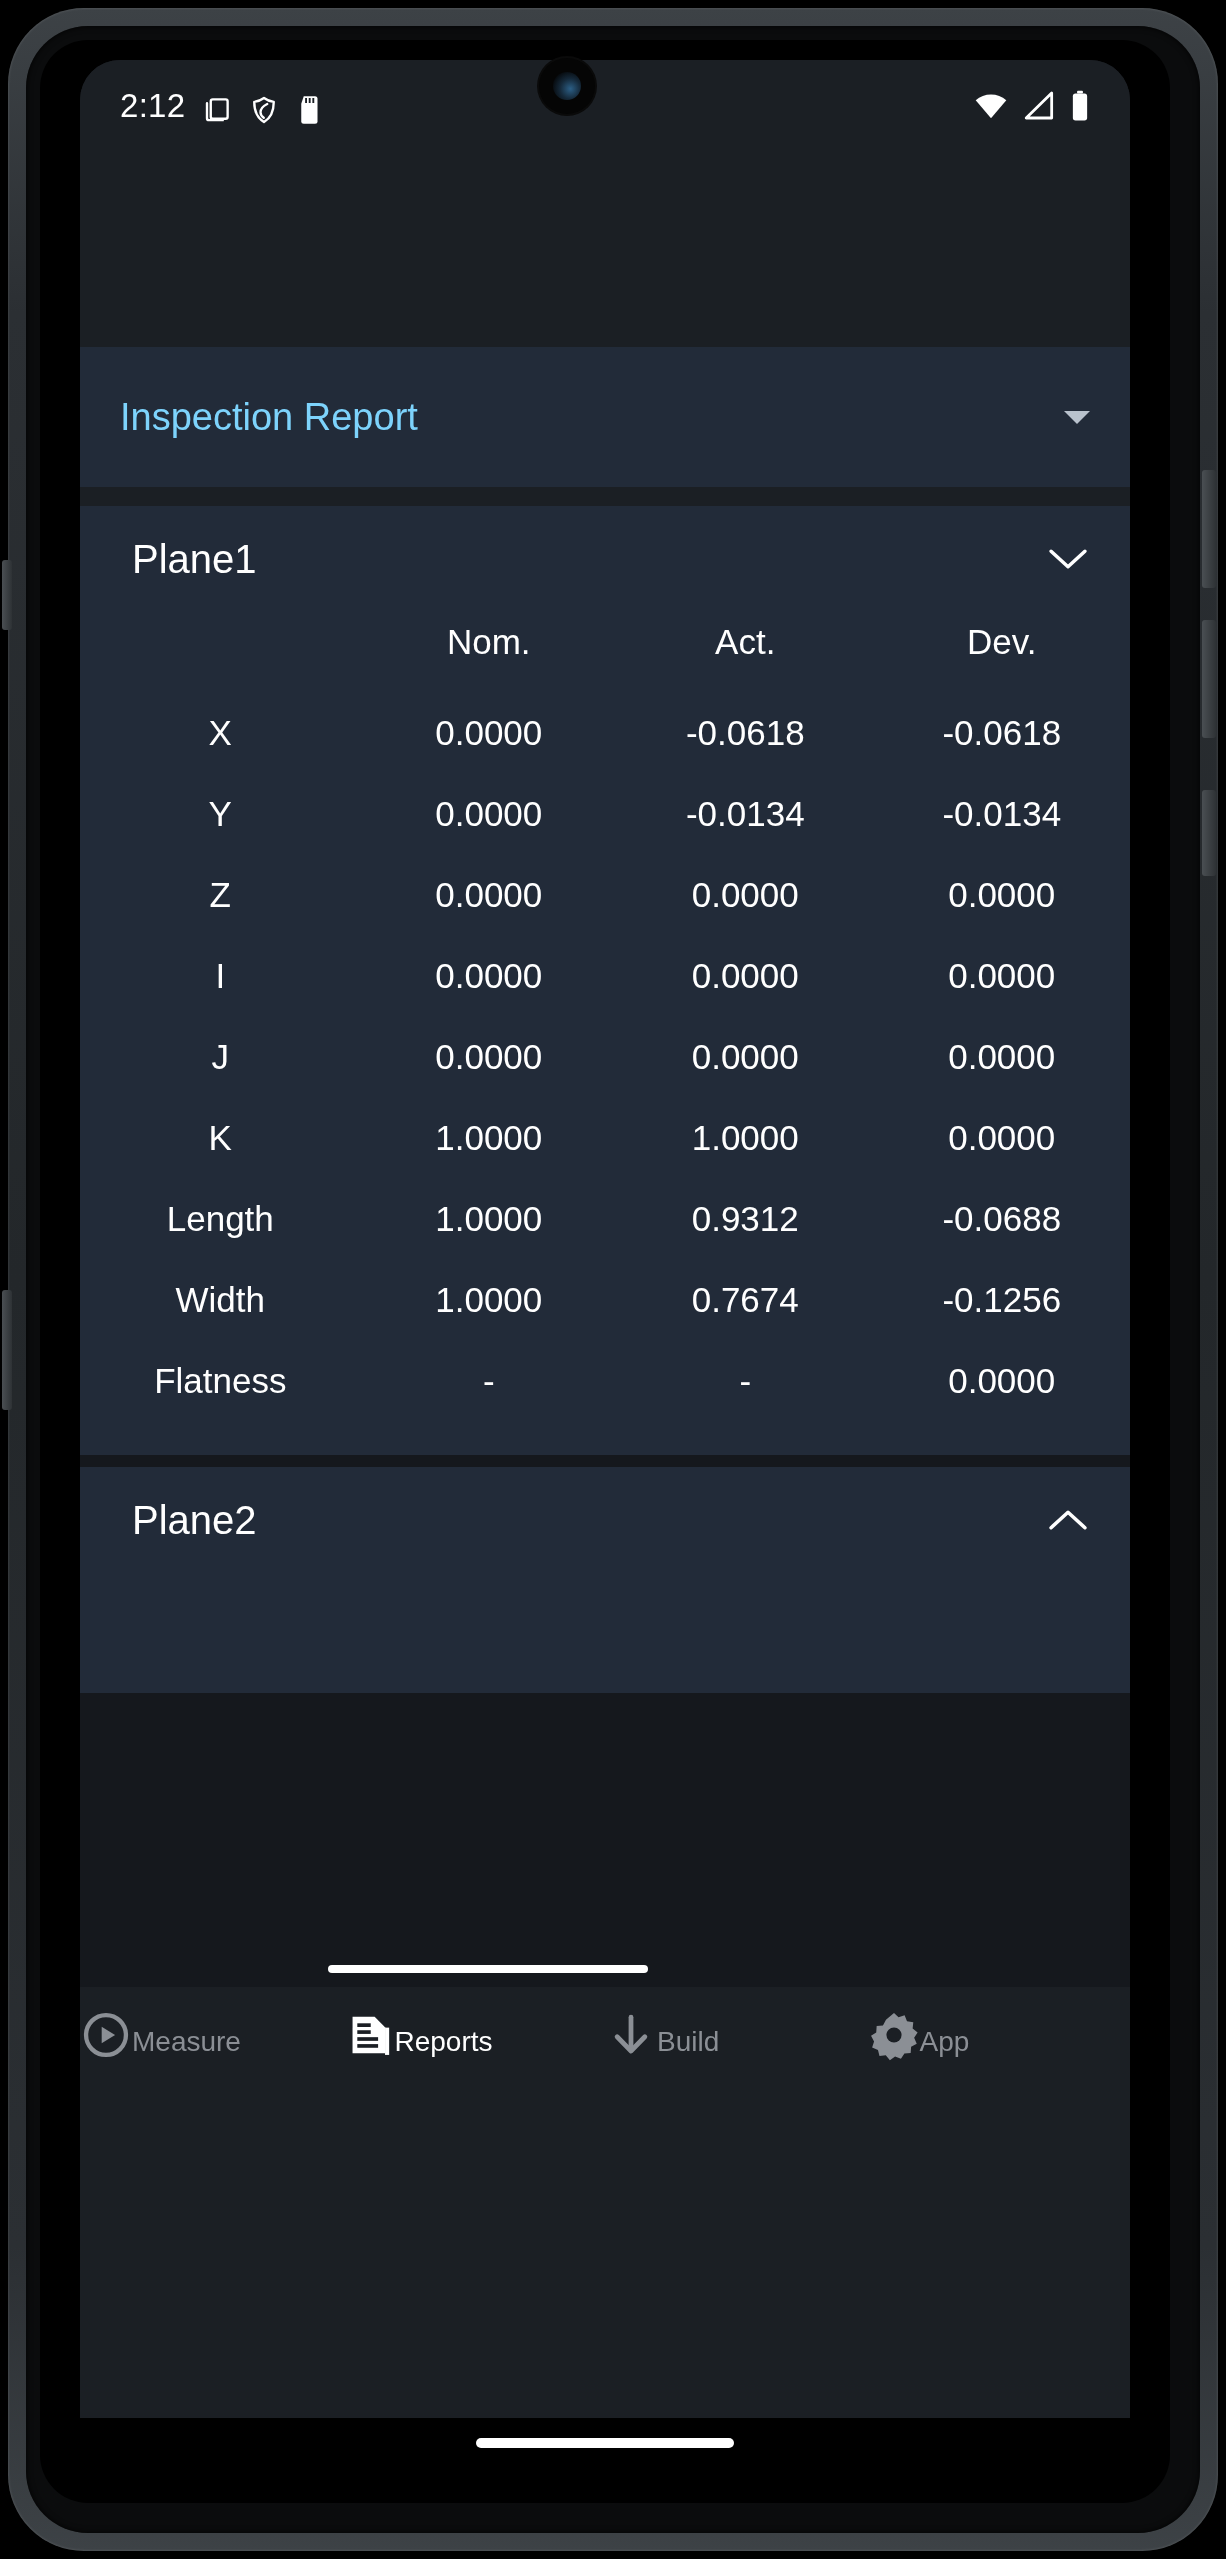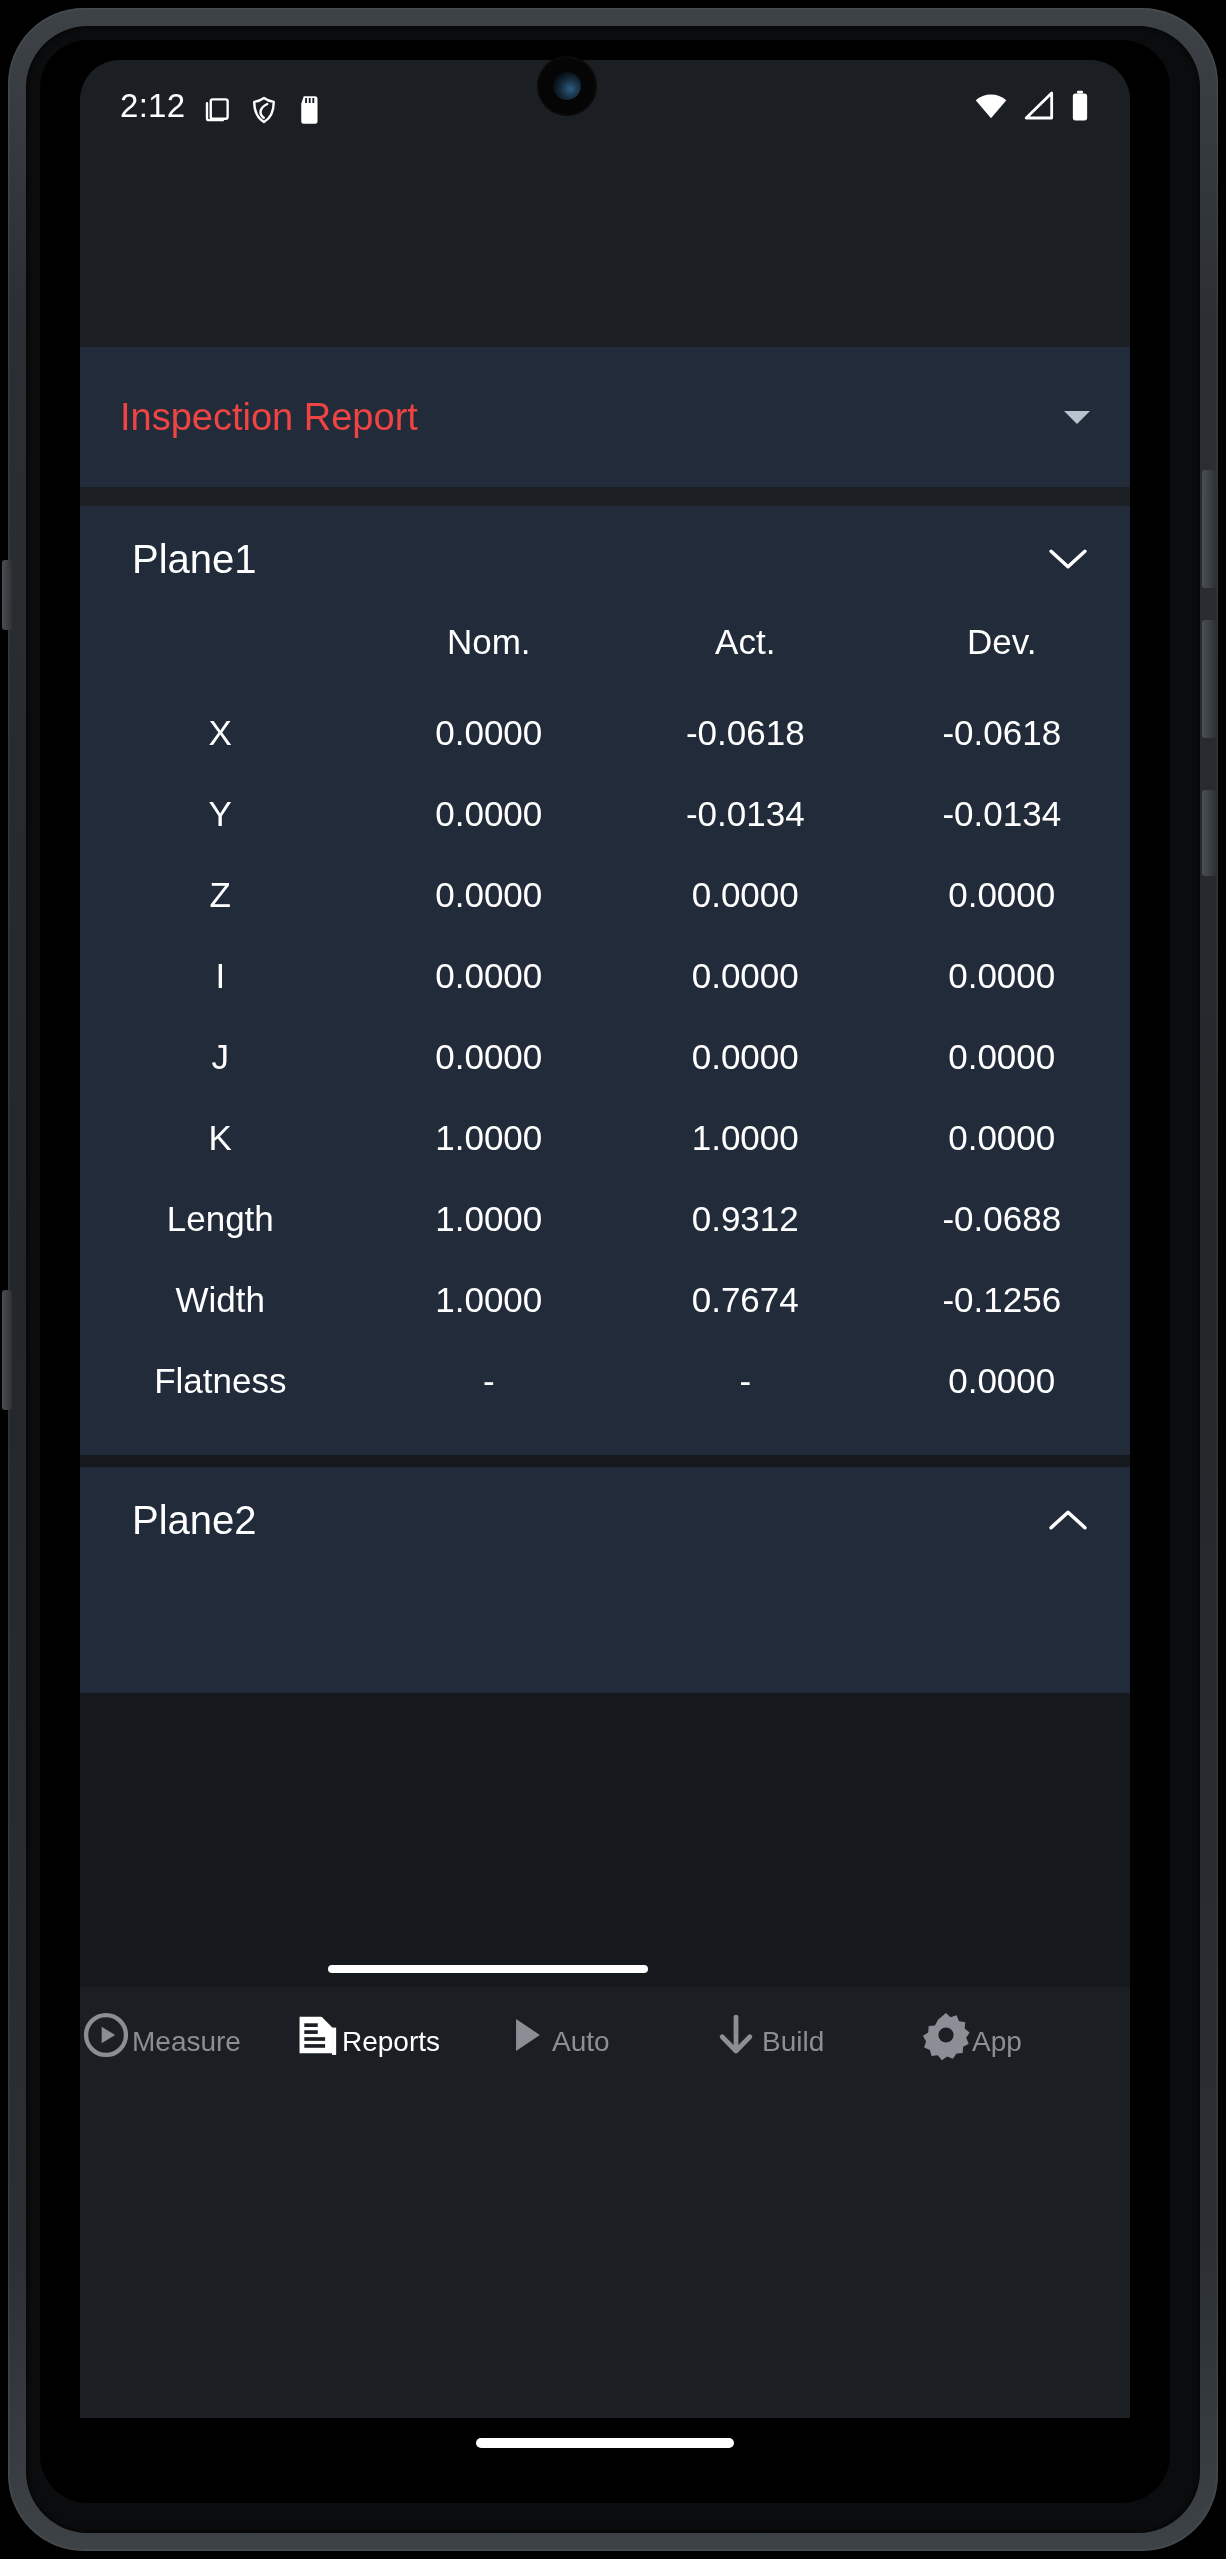--- a/index.html
+++ b/index.html
@@ -171,21 +171,21 @@
     height: 140px;
     background: #222b39;
     display: flex;
     align-items: center;
     justify-content: space-between;
     padding: 0 40px 0 40px;
     box-sizing: border-box;
     cursor: pointer;
   }
   #report-selector-label {
-    color: #ef4444;
+    color: #7dd3fc;
     font-size: 38px;
     font-family: "Liberation Sans", sans-serif;
   }
 
   
   #scroll-content {
     position: absolute;
     left: 0;
     top: 446px;
     width: 1050px;
@@ -501,26 +501,20 @@
             <path d="M4.4 3.6 h10.2 l4.8 4.8 v12 H4.4 Z" fill="#ffffff"></path>
             <rect x="6.6" y="6.6" width="6.2" height="1.7" fill="#1b1f24"></rect>
             <rect x="6.6" y="9.8" width="6.2" height="1.7" fill="#1b1f24"></rect>
             <rect x="6.6" y="13" width="9.6" height="1.7" fill="#1b1f24"></rect>
             <rect x="6.6" y="16.2" width="9.6" height="1.7" fill="#1b1f24"></rect>
             <path d="M19.4 8.6 v12.6 h1.9 V8.6 Z" fill="#ffffff"></path>
           </svg>
           <span class="nav-label">Reports</span>
         </div>
 
-        <div class="nav-item">
-          <svg class="nav-icon" viewBox="0 0 24 24">
-            <path d="M7.4 4.6 L18.4 12 L7.4 19.4 Z" fill="#8b8f95"></path>
-          </svg>
-          <span class="nav-label">Auto</span>
-        </div>
 
         <div class="nav-item">
           <svg class="nav-icon" viewBox="0 0 24 24">
             <path d="M12 3.8 V19" fill="none" stroke="#8b8f95" stroke-width="2.2" stroke-linecap="round"></path>
             <path d="M5.6 12.8 L12 19.4 L18.4 12.8" fill="none" stroke="#8b8f95" stroke-width="2.2" stroke-linecap="round" stroke-linejoin="round"></path>
           </svg>
           <span class="nav-label">Build</span>
         </div>
 
         <div class="nav-item">

